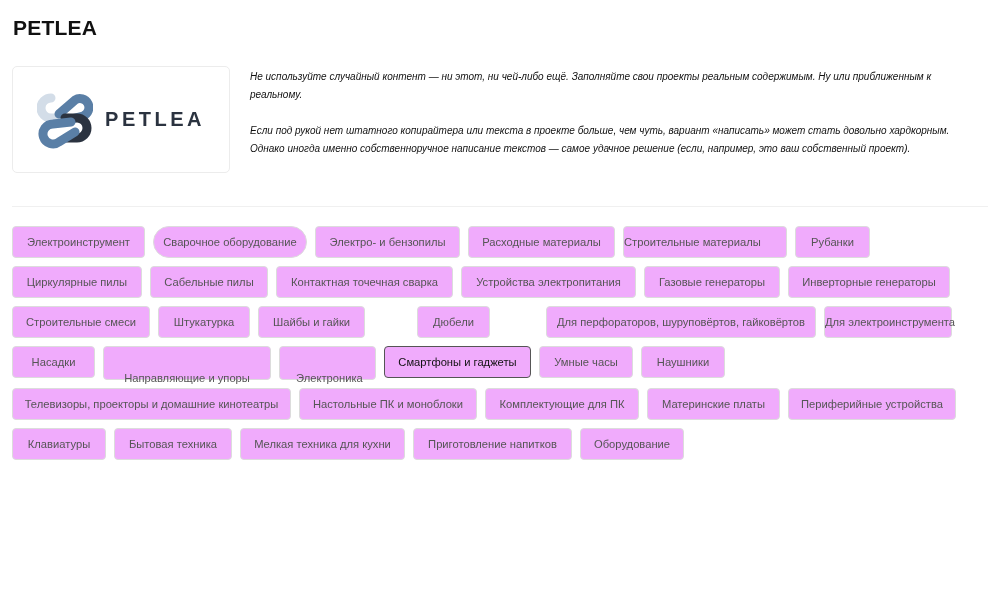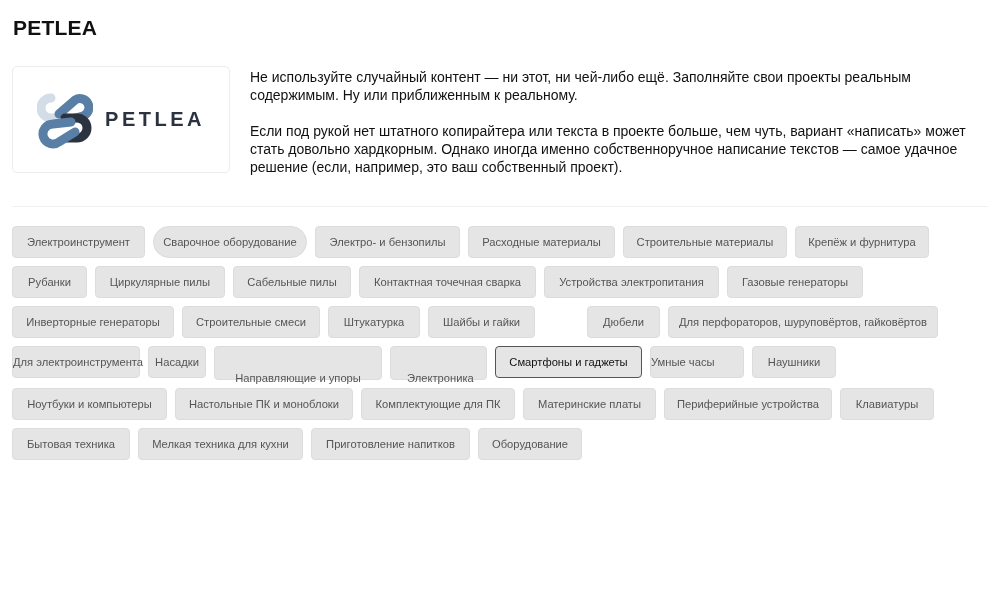--- a/index.html
+++ b/index.html
@@ -13,33 +13,33 @@
     position: absolute; left: 12px; top: 66px; width: 218px; height: 107px;
     border: 1px solid #ececec; border-radius: 5px; background: #fff;
     display: flex; align-items: center; justify-content: center;
   }
   .logo-mark { width: 56px; height: 60px; margin-right: 12px; }
   .logo-text {
     font-size: 20px; font-weight: 700; letter-spacing: 3.5px; color: #2b3340;
   }
   .desc {
     position: absolute; left: 250px; top: 68px; width: 730px;
-    font-size: 14px; line-height: 18px; color: #111;
+    font-size: 10px; line-height: 18px; color: #111; font-style: italic;
   }
   .desc p { margin-bottom: 18px; }
   .divider {
     position: absolute; left: 12px; top: 206px; width: 976px; height: 1px; background: #f0f0f0;
   }
   .tags {
     position: absolute; left: 12px; top: 226px; width: 960px;
     display: flex; flex-wrap: wrap; gap: 8px 8px;
   }
   .tag {
     height: 32px; padding: 0 16px;
-    border: 1px solid #dcdcdc; border-radius: 4px; background: #e5e5e5;
+    border: 1px solid #dcdcdc; border-radius: 4px; background: #f0abfc;
     font-size: 11.2px; color: #555; line-height: 30px; white-space: nowrap;
     cursor: pointer;
   }
   .tag.active { border-color: #555; color: #111; }
 </style>
 </head>
 <body>
 
 <div class="page-title">PETLEA</div>
 
@@ -58,42 +58,41 @@
   <p>Если под рукой нет штатного копирайтера или текста в проекте больше, чем чуть, вариант «написать» может стать довольно хардкорным. Однако иногда именно собственноручное написание текстов — самое удачное решение (если, например, это ваш собственный проект).</p>
 </div>
 
 <div class="divider"></div>
 
 <div class="tags" id="tags">
     <div class="tag" style="width: 133px; text-align: center; padding: 0px;">Электроинструмент</div>
     <div class="tag" style="width: 154px; text-align: center; padding: 0px; border-radius: 16px;">Сварочное оборудование</div>
     <div class="tag" style="width: 145px; text-align: center; padding: 0px;">Электро- и бензопилы</div>
     <div class="tag" style="width: 147px; text-align: center; padding: 0px;">Расходные материалы</div>
-    <div class="tag" style="width: 164px; text-align: center; padding: 0px;">Строительные материалы</div>
-    <div class="tag" style="width: 134px; text-align: center; padding: 0px;">Крепёж и фурнитура</div>
+    <div class="tag" style="width: 164px; padding: 0px;">Строительные материалы</div>
     <div class="tag" style="width: 75px; text-align: center; padding: 0px;">Рубанки</div>
     <div class="tag" style="width: 130px; text-align: center; padding: 0px;">Циркулярные пилы</div>
     <div class="tag" style="width: 118px; text-align: center; padding: 0px;">Сабельные пилы</div>
     <div class="tag" style="width: 177px; text-align: center; padding: 0px;">Контактная точечная сварка</div>
     <div class="tag" style="width: 175px; text-align: center; padding: 0px;">Устройства электропитания</div>
     <div class="tag" style="width: 136px; text-align: center; padding: 0px;">Газовые генераторы</div>
     <div class="tag" style="width: 162px; text-align: center; padding: 0px;">Инверторные генераторы</div>
     <div class="tag" style="width: 138px; text-align: center; padding: 0px;">Строительные смеси</div>
     <div class="tag" style="width: 92px; text-align: center; padding: 0px;">Штукатурка</div>
     <div class="tag" style="width: 107px; text-align: center; padding: 0px;">Шайбы и гайки</div>
     <div class="tag" style="width: 73px; text-align: center; padding: 0px; margin-left: 44px;">Дюбели</div>
-    <div class="tag" style="width: 270px; text-align: center; padding: 0px;">Для перфораторов, шуруповёртов, гайковёртов</div>
+    <div class="tag" style="width: 270px; text-align: center; padding: 0px; margin-left: 48px;">Для перфораторов, шуруповёртов, гайковёртов</div>
     <div class="tag" style="width: 128px; text-align: center; padding: 0px;">Для электроинструмента</div>
-    <div class="tag" style="width: 58px; text-align: center; padding: 0px;">Насадки</div>
+    <div class="tag" style="width: 83px; text-align: center; padding: 0px;">Насадки</div>
     <div class="tag" style="width: 168px; text-align: center; padding: 16px;">Направляющие и упоры</div>
     <div class="tag" style="width: 97px; text-align: center; padding: 16px;">Электроника</div>
     <div class="tag active" style="width: 147px; text-align: center; padding: 0px;">Смартфоны и гаджеты</div>
-    <div class="tag" style="width: 94px; text-align: left; padding: 0px;">Умные часы</div>
+    <div class="tag" style="width: 94px; text-align: center; padding: 0px;">Умные часы</div>
     <div class="tag" style="width: 84px; text-align: center; padding: 0px;">Наушники</div>
-    <div class="tag" style="width: 155px; text-align: center; padding: 0px;">Ноутбуки и компьютеры</div>
+    <div class="tag" style="width: 279px; text-align: center; padding: 0px;">Телевизоры, проекторы и домашние кинотеатры</div>
     <div class="tag" style="width: 178px; text-align: center; padding: 0px;">Настольные ПК и моноблоки</div>
     <div class="tag" style="width: 154px; text-align: center; padding: 0px;">Комплектующие для ПК</div>
     <div class="tag" style="width: 133px; text-align: center; padding: 0px;">Материнские платы</div>
     <div class="tag" style="width: 168px; text-align: center; padding: 0px;">Периферийные устройства</div>
     <div class="tag" style="width: 94px; text-align: center; padding: 0px;">Клавиатуры</div>
     <div class="tag" style="width: 118px; text-align: center; padding: 0px;">Бытовая техника</div>
     <div class="tag" style="width: 165px; text-align: center; padding: 0px;">Мелкая техника для кухни</div>
     <div class="tag" style="width: 159px; text-align: center; padding: 0px;">Приготовление напитков</div>
     <div class="tag" style="width: 104px; text-align: center; padding: 0px;">Оборудование</div>
   </div>

